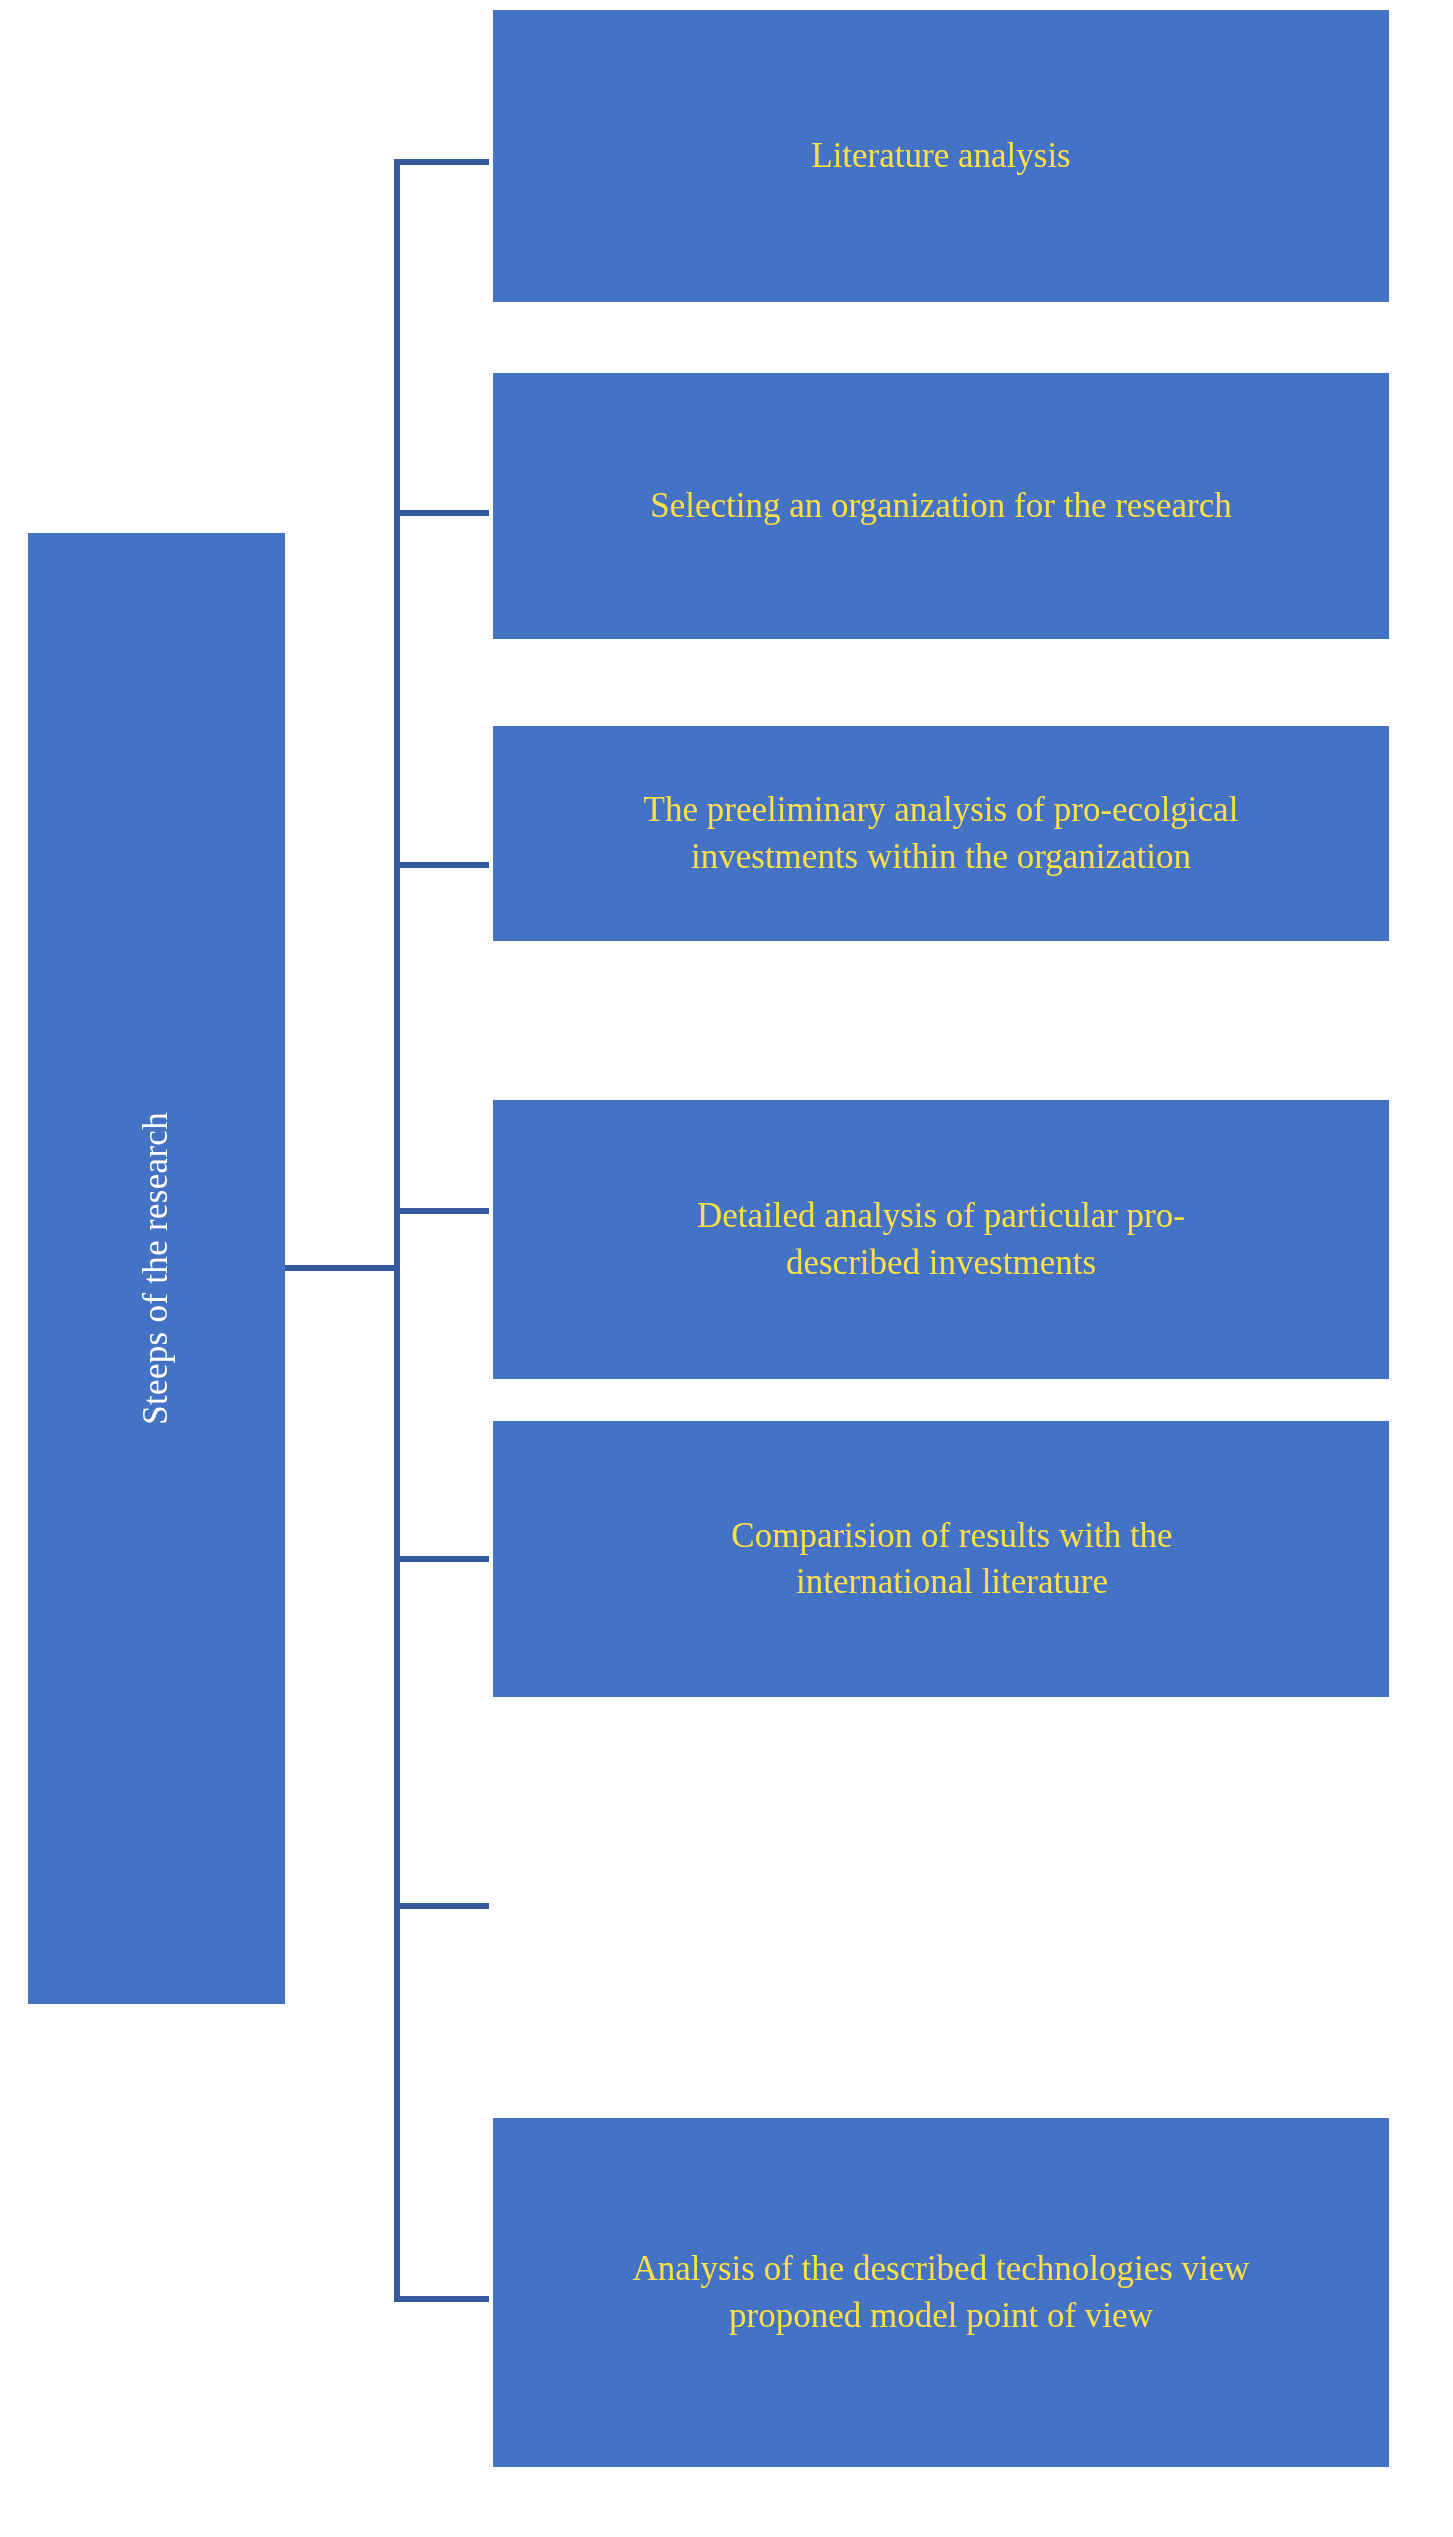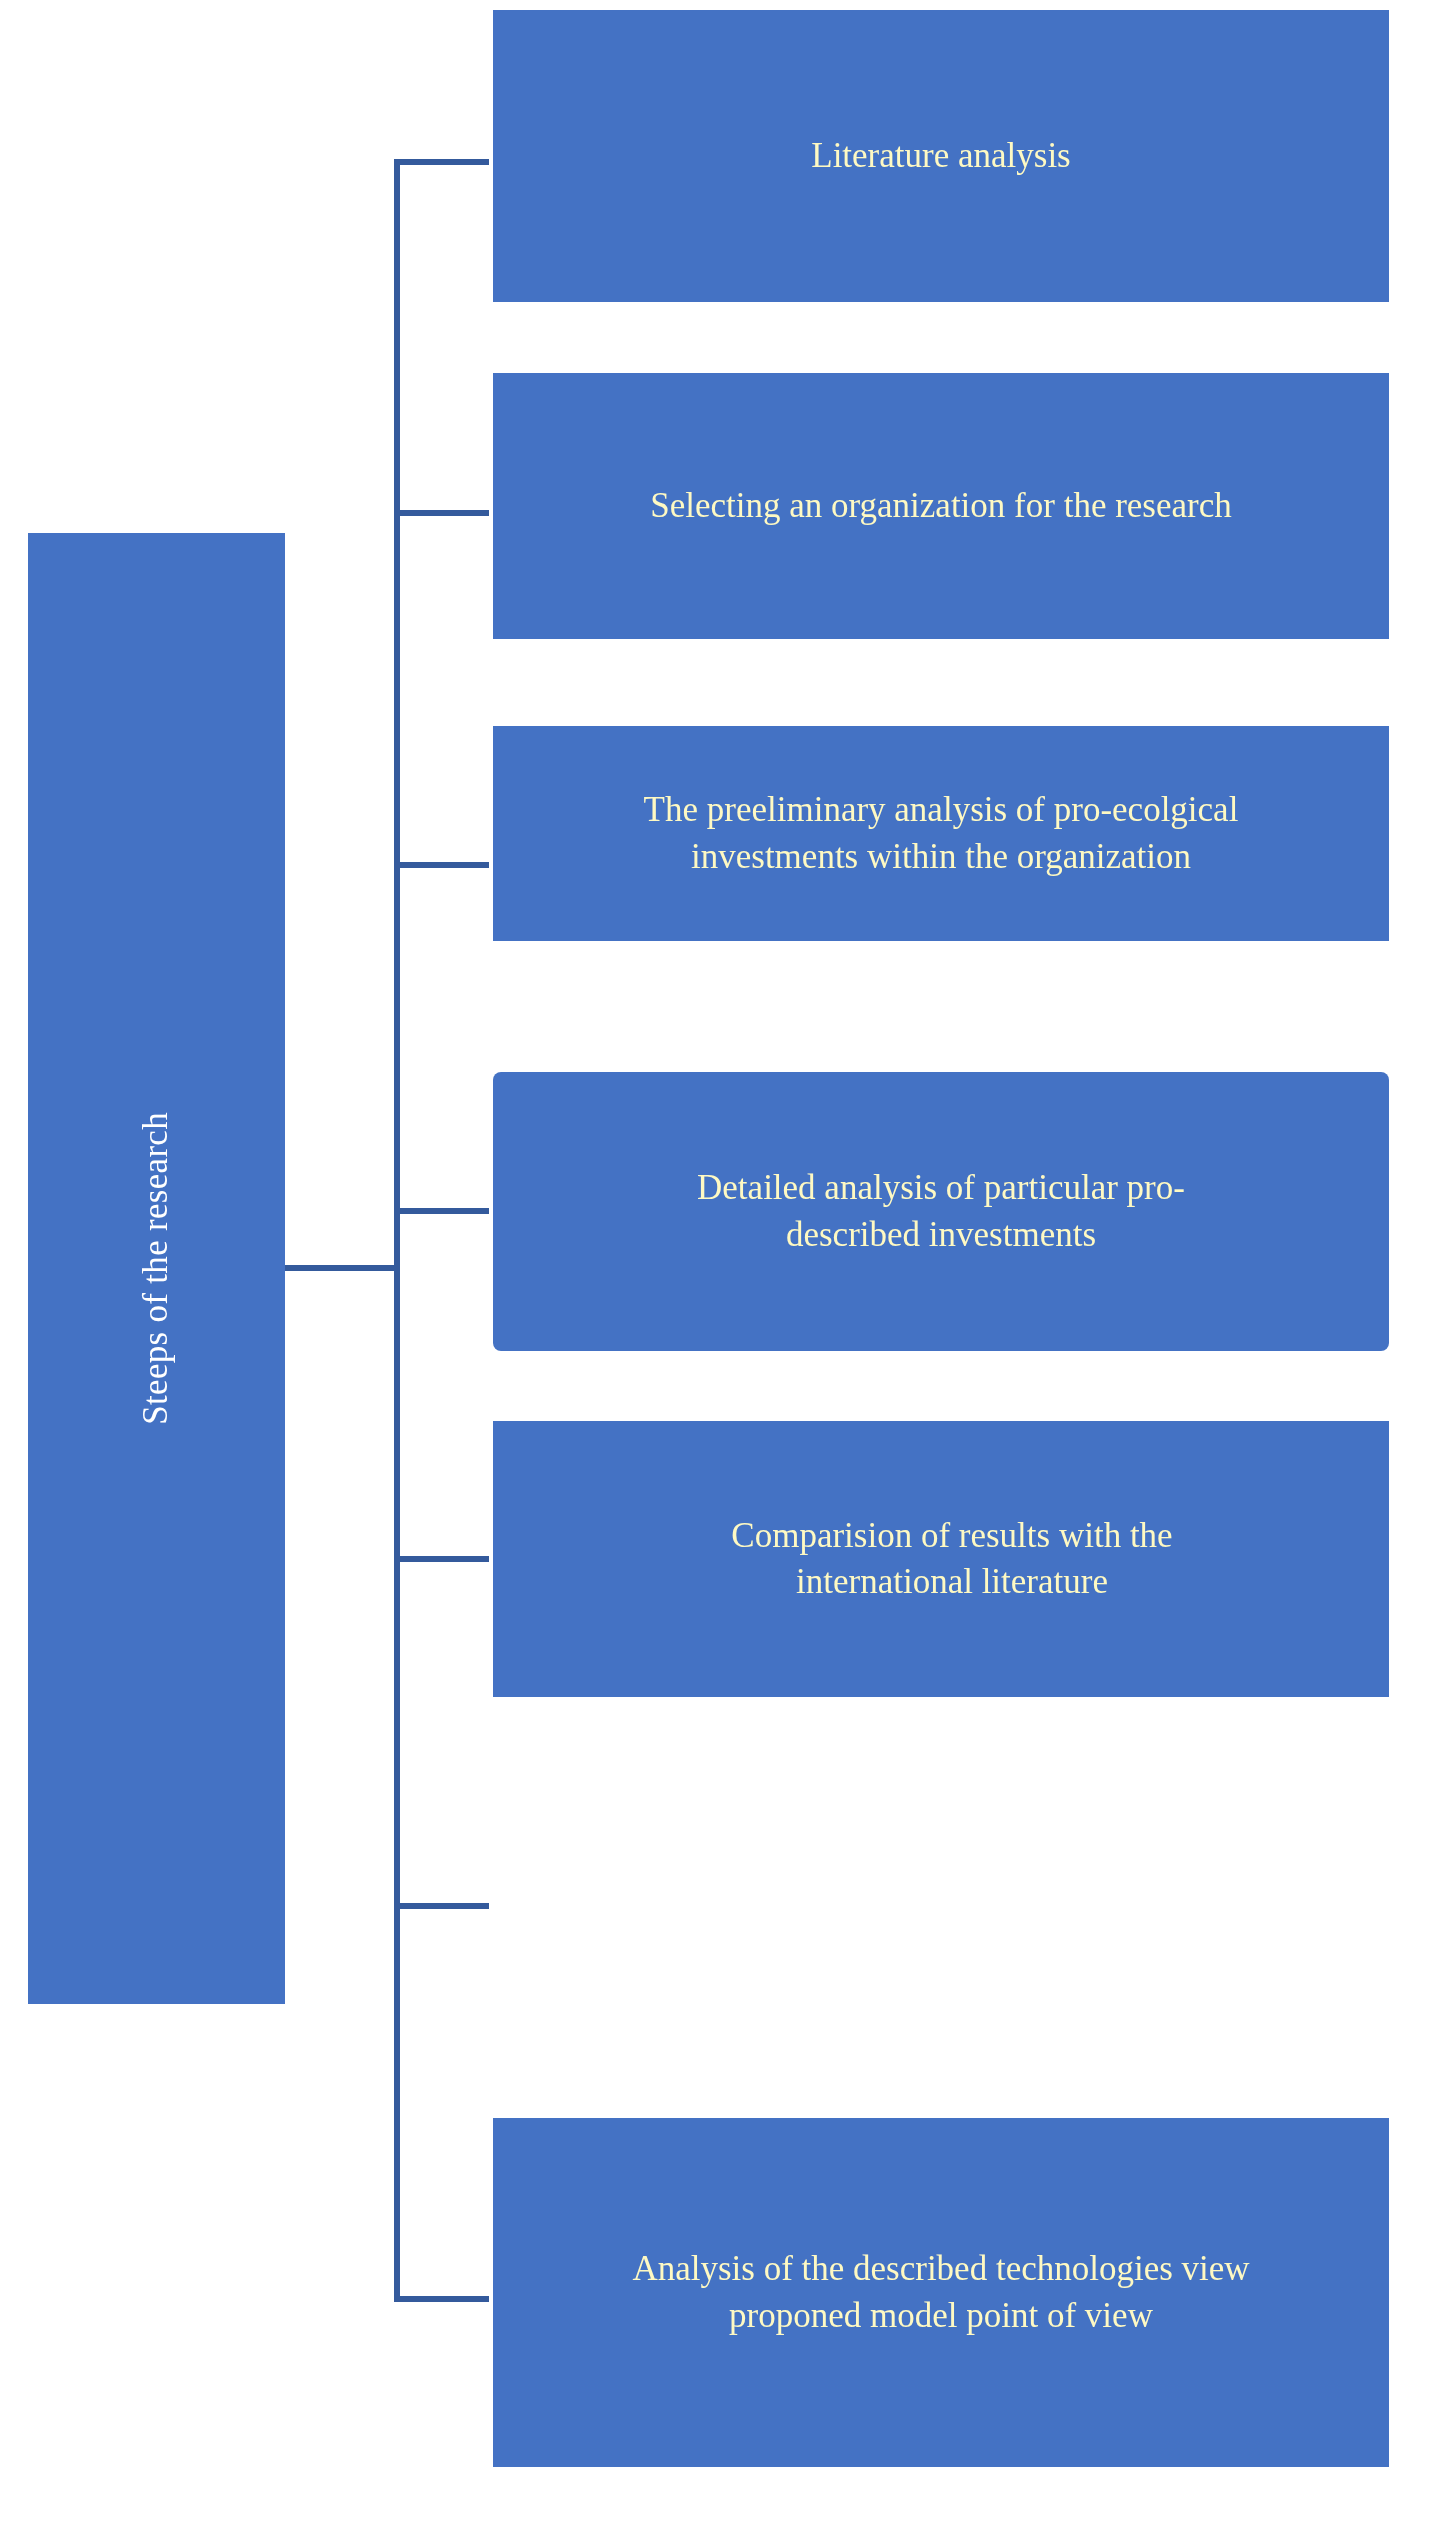--- a/index.html
+++ b/index.html
@@ -48,21 +48,21 @@
     left: 493px;
     width: 896px;
     background: #4472c4;
     display: flex;
     align-items: center;
     justify-content: center;
     box-sizing: border-box;
     padding: 0 19px;
   }
   .step-label {
-    color: #fef9c3;
+    color: #fde047;
     font-size: 35px;
     line-height: 1.32;
     text-align: center;
     width: 100%;
   }
 
   
   .connector {
     position: absolute;
     background: #345a9c;
@@ -110,21 +110,21 @@
     </div>
   </div>
 
   <div class="step-node" style="top:726px; height:215px;">
     <div class="step-label">
       <div>The preeliminary analysis of pro-ecolgical</div>
       <div>investments within the organization</div>
     </div>
   </div>
 
-  <div class="step-node" style="top:1072px; height:279px;border-radius:8px;">
+  <div class="step-node" style="top:1100px; height:279px;">
     <div class="step-label">
       <div>Detailed analysis of particular pro-</div>
       <div>described investments</div>
     </div>
   </div>
 
   <div class="step-node" style="top:1421px; height:276px;padding-left:41px;">
     <div class="step-label">
       <div>Comparision of results with the</div>
       <div>international literature</div>

